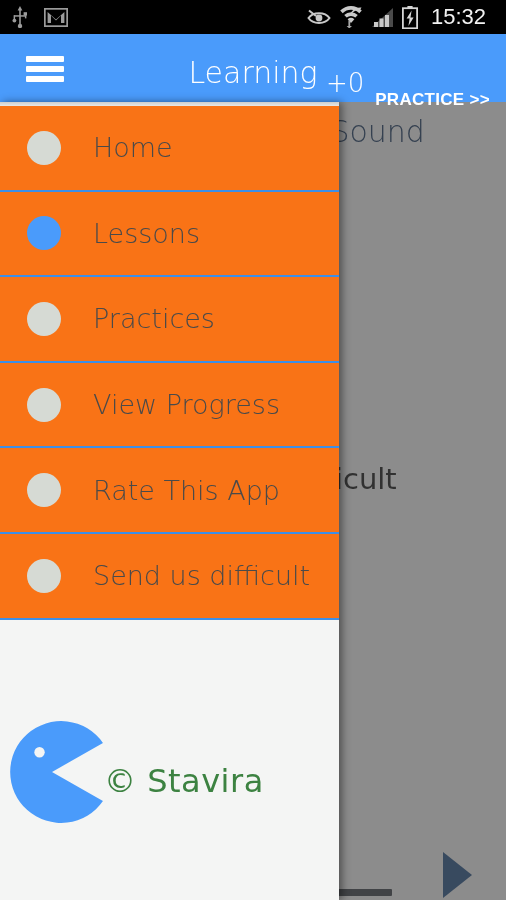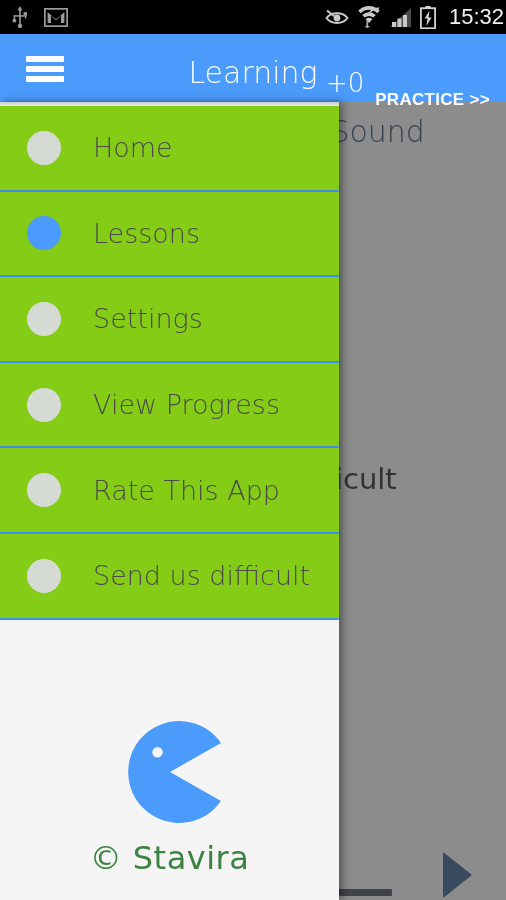--- a/index.html
+++ b/index.html
@@ -21,21 +21,21 @@
   
   #status-bar {
     position: absolute;
     top: 0; left: 0;
     width: 506px;
     height: 34px;
     background: #000000;
     display: flex;
     align-items: center;
     box-sizing: border-box;
-    padding: 0 2px 0 12px;
+    padding: 0 20px 0 12px;
     z-index: 40;
   }
   .sb-left { display: flex; align-items: center; gap: 16px; }
   .sb-right { display: flex; align-items: center; gap: 7px; margin-left: auto; }
   .sb-icon { display: block; }
   #status-clock {
     color: #f2f2f2;
     font-size: 22px;
     font-family: "Liberation Sans", sans-serif;
     letter-spacing: 0px;
@@ -199,21 +199,21 @@
     width: 339px;
   }
   .drawer-item {
     position: relative;
     height: 85.6px;
     display: flex;
     align-items: center;
     border-bottom: 2px solid #3d8fe8;
     box-sizing: border-box;
     cursor: pointer;
-    background: #84cc16;
+    background: #f97316;
   }
   .drawer-bullet {
     width: 34px;
     height: 34px;
     border-radius: 50%;
     background: #d6dad4;
     margin-left: 27px;
     flex: none;
   }
   .drawer-item.active .drawer-bullet {
@@ -228,21 +228,21 @@
     white-space: nowrap;
   }
 
   
   #drawer-brand {
     position: absolute;
     left: 0;
     top: 618px;
     width: 339px;
     display: flex;
-    flex-direction: column;
+    flex-direction: row;
     align-items: center;
   }
   #brand-logo {
     width: 104px;
     height: 104px;
     display: block;
   }
   #brand-name {
     margin-top: 18px;
     font-family: "DejaVu Sans", sans-serif;
@@ -341,21 +341,21 @@
         <span class="drawer-label">Home</span>
       </div>
 
       <div class="drawer-item active">
         <span class="drawer-bullet"></span>
         <span class="drawer-label">Lessons</span>
       </div>
 
       <div class="drawer-item">
         <span class="drawer-bullet"></span>
-        <span class="drawer-label">Settings</span>
+        <span class="drawer-label">Practices</span>
       </div>
 
       <div class="drawer-item">
         <span class="drawer-bullet"></span>
         <span class="drawer-label">View Progress</span>
       </div>
 
 
       <div class="drawer-item">
         <span class="drawer-bullet"></span>

